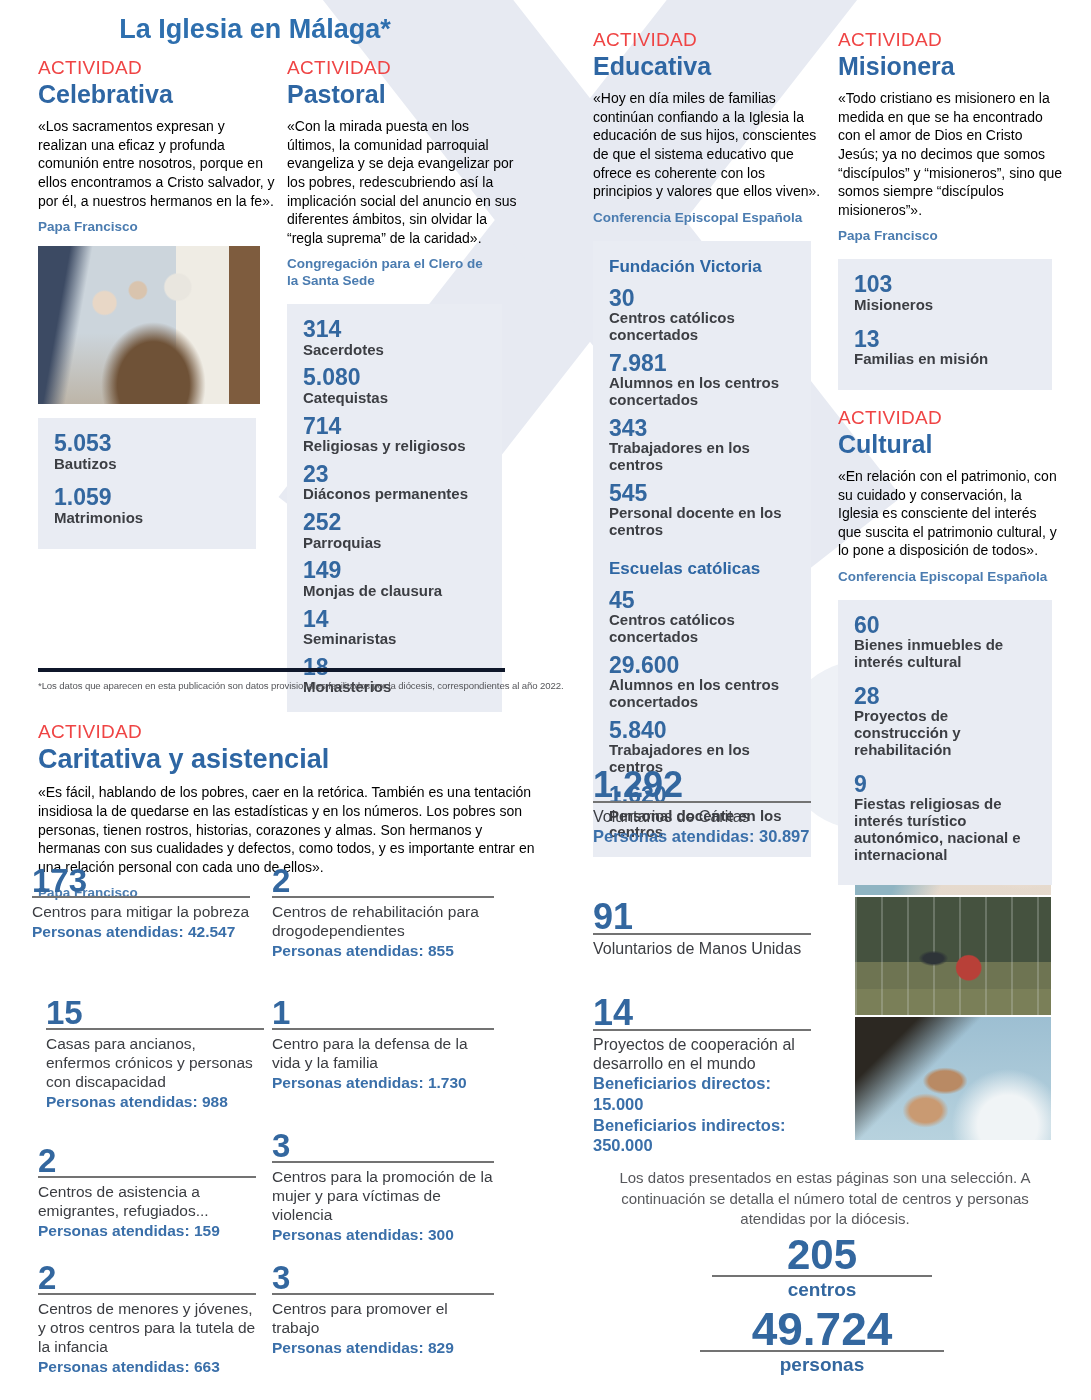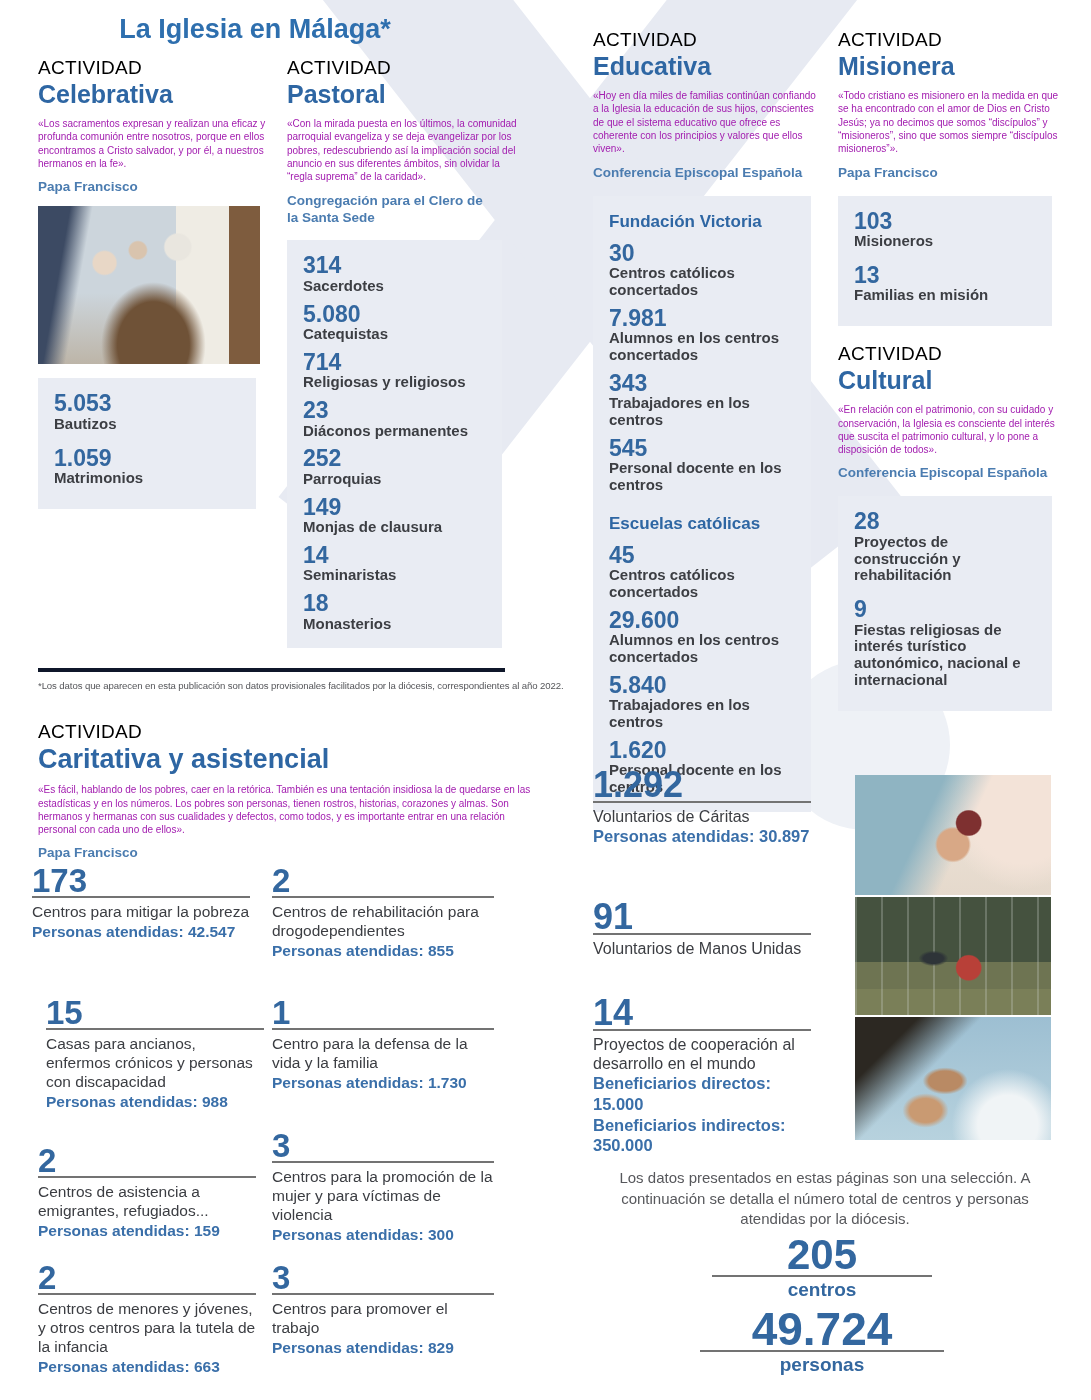--- a/index.html
+++ b/index.html
@@ -8,24 +8,24 @@
   
   .wm-bar{position:absolute;width:150px;height:820px;background:#e7eaf2;z-index:0;}
   .wm-bar.b1{left:515px;top:-190px;transform:rotate(38deg);}
   .wm-bar.b2{left:515px;top:-190px;transform:rotate(-38deg);}
   .wm-blob{position:absolute;left:780px;top:660px;width:170px;height:170px;border-radius:50%;
            background:#eef1f6;z-index:0;}
   
   .title{position:absolute;left:30px;top:14px;width:450px;text-align:center;
          font-size:27px;font-weight:bold;color:#2e6fae;z-index:2;}
   .col{position:absolute;z-index:2;}
-  .kicker{font-size:19px;color:#000000;letter-spacing:.3px;line-height:1.05;}
+  .kicker{font-size:19px;color:#ef4444;letter-spacing:.3px;line-height:1.05;}
   .sec-name{font-size:25px;font-weight:bold;color:#2e66a3;margin:3px 0 10px;line-height:1.05;}
   .sec-name.big{font-size:27px;}
-  .quote{font-size:10px;color:#a21caf;line-height:1.33;margin:0 0 9px;}
+  .quote{font-size:14px;color:#000000;line-height:1.33;margin:0 0 9px;}
   .source{font-size:13.5px;color:#4b7cb0;line-height:1.25;font-weight:bold;}
   .statbox{background:#e9ecf3;padding:14px 16px 8px;margin-top:14px;position:relative;z-index:1;}
   .stat{margin-bottom:14px;}
   .stat .v{font-size:23px;font-weight:bold;color:#33679f;line-height:1.02;}
   .stat .l{font-size:15px;font-weight:bold;color:#3c3e43;line-height:1.12;}
   .statbox.tight .stat{margin-bottom:8px;}
   .box-head{font-size:17px;font-weight:bold;color:#2e66a3;margin:2px 0 10px;}
   .box-head.second{margin-top:20px;}
   
   .photo{position:relative;z-index:1;}
@@ -208,20 +208,24 @@
         <div class="l">Familias en misión</div>
       </div>
     </div>
     <div style="margin-top:18px;">
       <div class="kicker">ACTIVIDAD</div>
       <div class="sec-name">Cultural</div>
       <p class="quote">«En relación con el patrimonio, con su cuidado y conservación, la Iglesia es consciente del interés que suscita el patrimonio cultural, y lo pone a disposición de todos».</p>
       <div class="source">Conferencia Episcopal Española</div>
       <div class="statbox" style="width:182px;">
         <div class="stat">
+          <div class="v">60</div>
+          <div class="l">Bienes inmuebles de interés cultural</div>
+        </div>
+        <div class="stat">
           <div class="v">28</div>
           <div class="l">Proyectos de construcción y rehabilitación</div>
         </div>
         <div class="stat">
           <div class="v">9</div>
           <div class="l">Fiestas religiosas de interés turístico autonómico, nacional e internacional</div>
         </div>
       </div>
     </div>
   </div>

